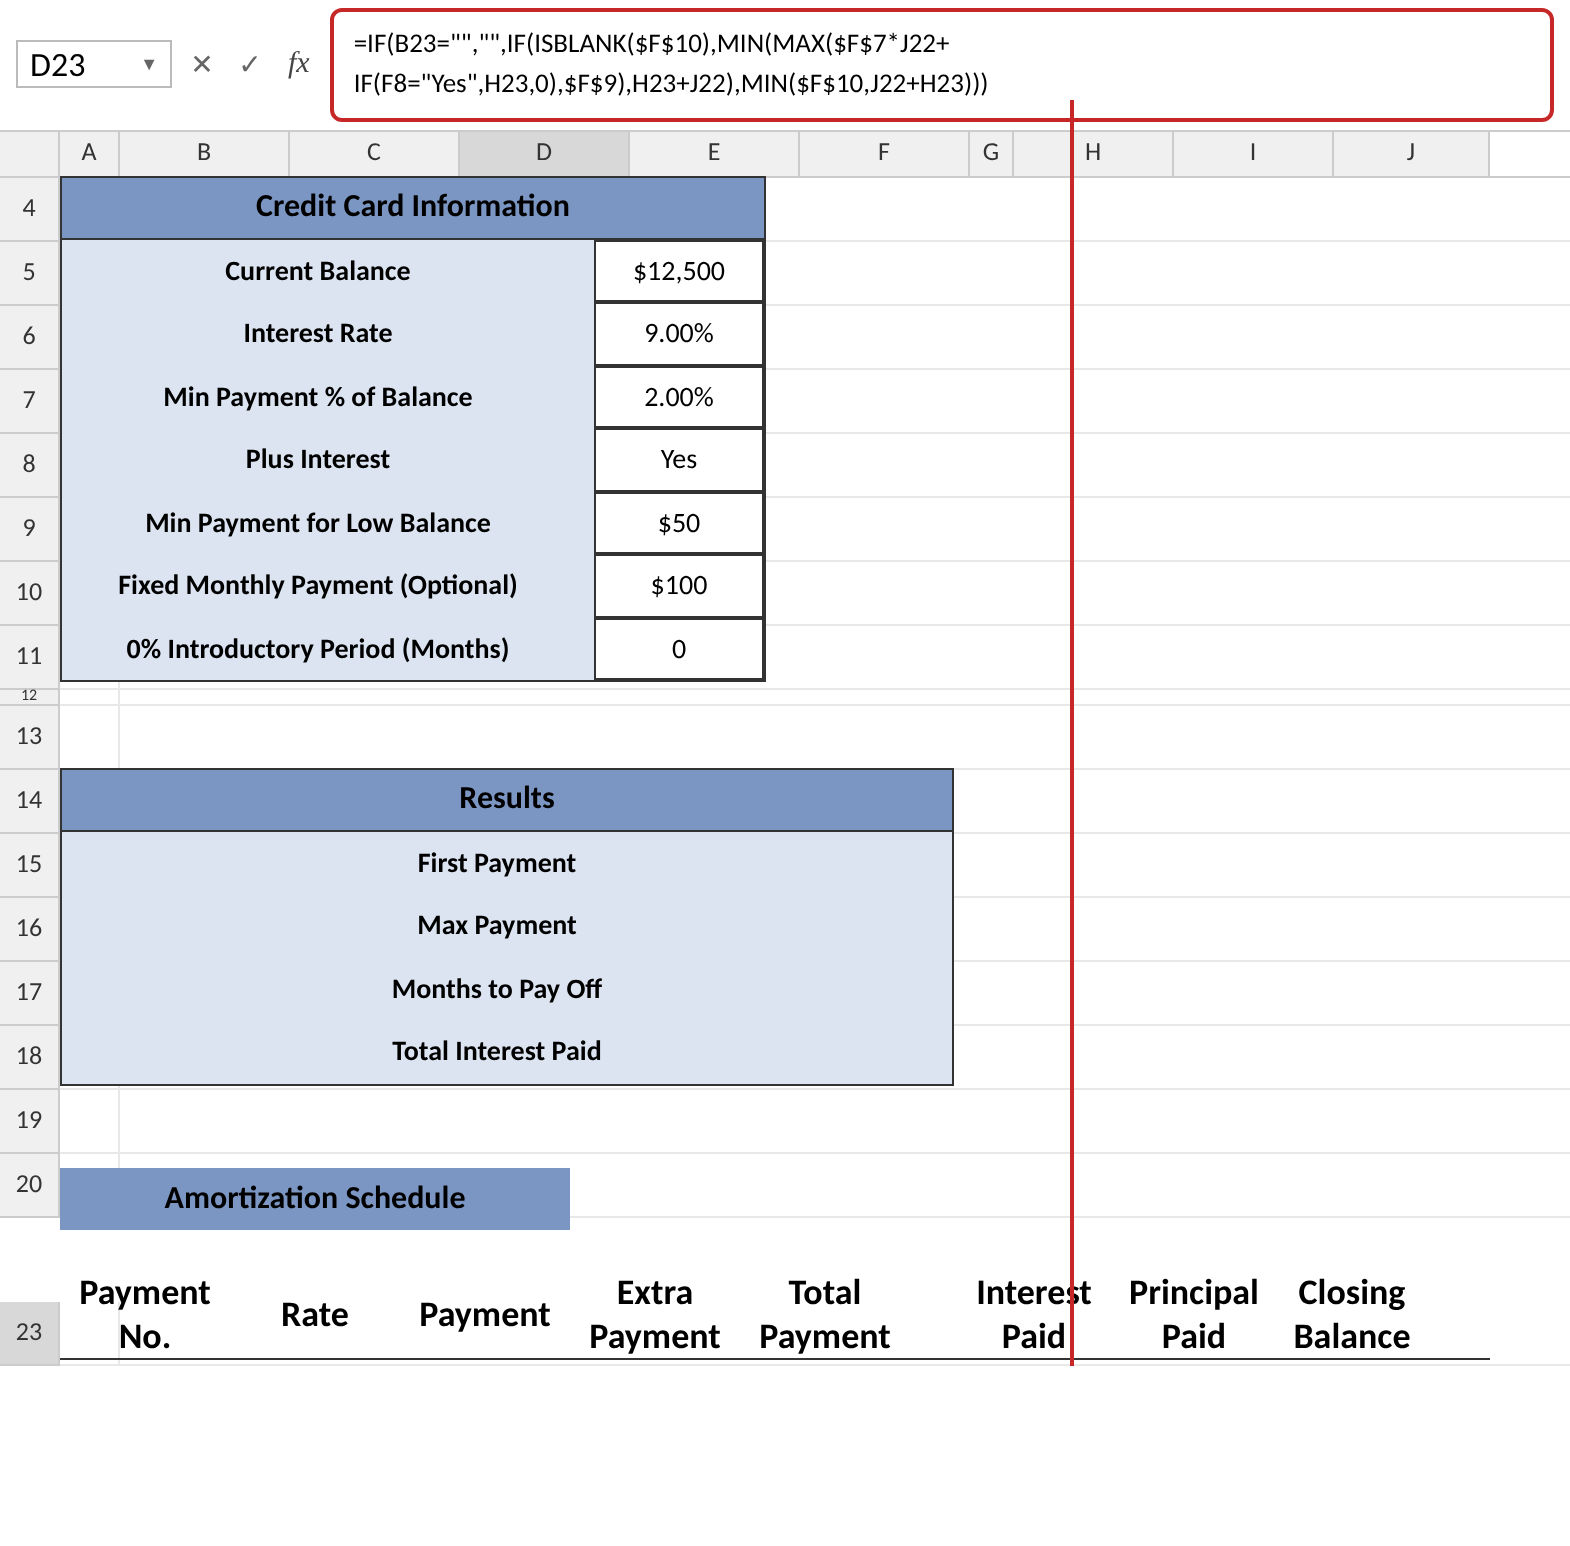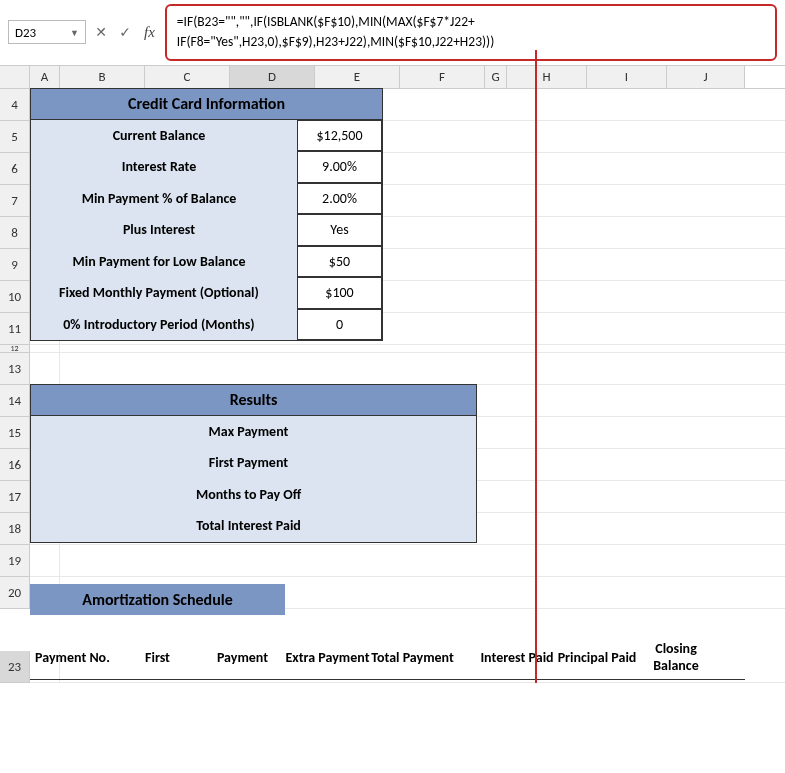--- a/index.html
+++ b/index.html
@@ -1,20 +1,20 @@
 <!DOCTYPE html>
 <html><head>
   <meta charset="utf-8">
   <style>
     * { box-sizing: border-box; margin: 0; padding: 0; }
     body { font-family: Calibri, Arial, sans-serif; font-size: 14px; background: #fff; color: #000; position: relative; }
     
     .toolbar { display: flex; align-items: center; padding: 4px 8px; border-bottom: 1px solid #ccc; gap: 6px; }
     .name-box { width: 78px; height: 24px; border: 1px solid #bbb; padding: 2px 6px; display: flex; align-items: center; justify-content: space-between; background: #fff; }
-    .name-box span.val { font-size: 13px; }
+    .name-box span.val { font-size: 17px; }
     .name-box .dd { font-size: 9px; color: #666; }
     .tb-icon { width: 18px; height: 18px; display: flex; align-items: center; justify-content: center; color: #666; font-size: 14px; }
     .fx { font-style: italic; font-family: Liberation Serif, serif; font-size: 15px; color: #444; margin: 0 4px; }
     .formula-bar { flex: 1; border: 2.5px solid #c62828; border-radius: 6px; padding: 6px 10px; font-size: 13.5px; line-height: 1.5; font-family: Calibri, Arial, sans-serif; position: relative; }
     
     .grid { position: relative; }
     .col-headers { display: flex; border-bottom: 1px solid #ccc; }
     .corner { width: 30px; height: 22px; background: #f0f0f0; border-right: 1px solid #ccc; flex-shrink: 0; }
     .col-h { height: 22px; background: #f0f0f0; border-right: 1px solid #ccc; text-align: center; font-size: 13px; color: #333; line-height: 22px; flex-shrink: 0; }
     .col-A { width: 30px; } .col-B { width: 85px; } .col-C { width: 85px; } .col-D { width: 85px; }
@@ -31,21 +31,21 @@
     .r-small { height: 8px; } .r-small .row-h, .r-small .cell { height: 8px; }
     .r-big { height: 42px; } .r-big .row-h, .r-big .cell { height: 42px; margin-top: 45px; }
     
     .section-box { position: absolute; left: 30px; background: #dbe4f0; border: 1px solid #333; }
     .section-header { background: #7c96c3; border-bottom: 1px solid #333; height: 31px; display: flex; align-items: center; justify-content: center; font-weight: bold; font-size: 16px; color: #000; }
     .info-row { display: flex; align-items: center; height: 31.5px; }
     .info-label { flex: 1; text-align: center; font-weight: bold; font-size: 14px; padding-right: 10px; }
     .info-val { width: 85px; height: 100%; background: #fff; border: 1px solid #333; display: flex; align-items: center; justify-content: center; font-size: 14px; }
     
     .amort-header { position: absolute; left: 30px; width: 255px; height: 31px; background: #7c96c3; display: flex; align-items: center; justify-content: center; font-weight: bold; font-size: 16px; }
-    .sched-headers { position: absolute; display: flex; font-weight: bold; font-size: 14px; text-align: center; align-items: center; }
+    .sched-headers { position: absolute; display: flex; font-weight: bold; font-size: 18px; text-align: center; align-items: center; }
     .sched-h { display: flex; align-items: center; justify-content: center; line-height: 1.2; }
     .sched-row { position: absolute; display: flex; font-size: 14px; text-align: center; height: 32px; align-items: center; }
     .sched-row > div { display: flex; align-items: center; justify-content: center; }
     .sched-border { border-bottom: 1px solid #333; }
     
     .d23-box { border: 2.5px solid #c62828; border-radius: 4px; width: 83px; height: 30px; display: flex; align-items: center; justify-content: center; }
     
     .arrow-line { position: absolute; background: #c62828; z-index: 50; }
     .arrow-head { position: absolute; width: 0; height: 0; border-top: 6px solid transparent; border-bottom: 6px solid transparent; border-right: 12px solid #c62828; z-index: 50; }
     
@@ -211,38 +211,38 @@
       </div>
     <div class="info-row">
         <div class="info-label">0% Introductory Period (Months)</div>
         <div class="info-val">0</div>
       </div>
   </div>
 
   <div class="section-box" style="top:318px; width:447px;">
     <div class="section-header">Results</div>
     <div class="info-row">
+        <div class="info-label">First Payment</div>
+      </div>
+    <div class="info-row">
         <div class="info-label">Max Payment</div>
-      </div>
-    <div class="info-row">
-        <div class="info-label">First Payment</div>
       </div>
     <div class="info-row">
         <div class="info-label">Months to Pay Off</div>
       </div>
     <div class="info-row">
         <div class="info-label">Total Interest Paid</div>
       </div>
   </div>
 
   <div class="amort-header" style="top:518px;">Amortization Schedule</div>
 
   <div class="sched-headers sched-border" style="top:572px; left:30px; width:715px; height:42px;">
     <div class="sched-h" style="width:85px">Payment No.</div>
-    <div class="sched-h" style="width:85px">First</div>
+    <div class="sched-h" style="width:85px">Rate</div>
     <div class="sched-h" style="width:85px">Payment</div>
     <div class="sched-h" style="width:85px">Extra Payment</div>
     <div class="sched-h" style="width:85px">Total Payment</div>
     <div class="sched-h" style="width:22px"></div>
     <div class="sched-h" style="width:80px">Interest Paid</div>
     <div class="sched-h" style="width:80px">Principal Paid</div>
     <div class="sched-h" style="width:78px">Closing Balance</div>
   </div>
 
   <div class="sched-row" style="top:614px; left:30px; width:715px;">

